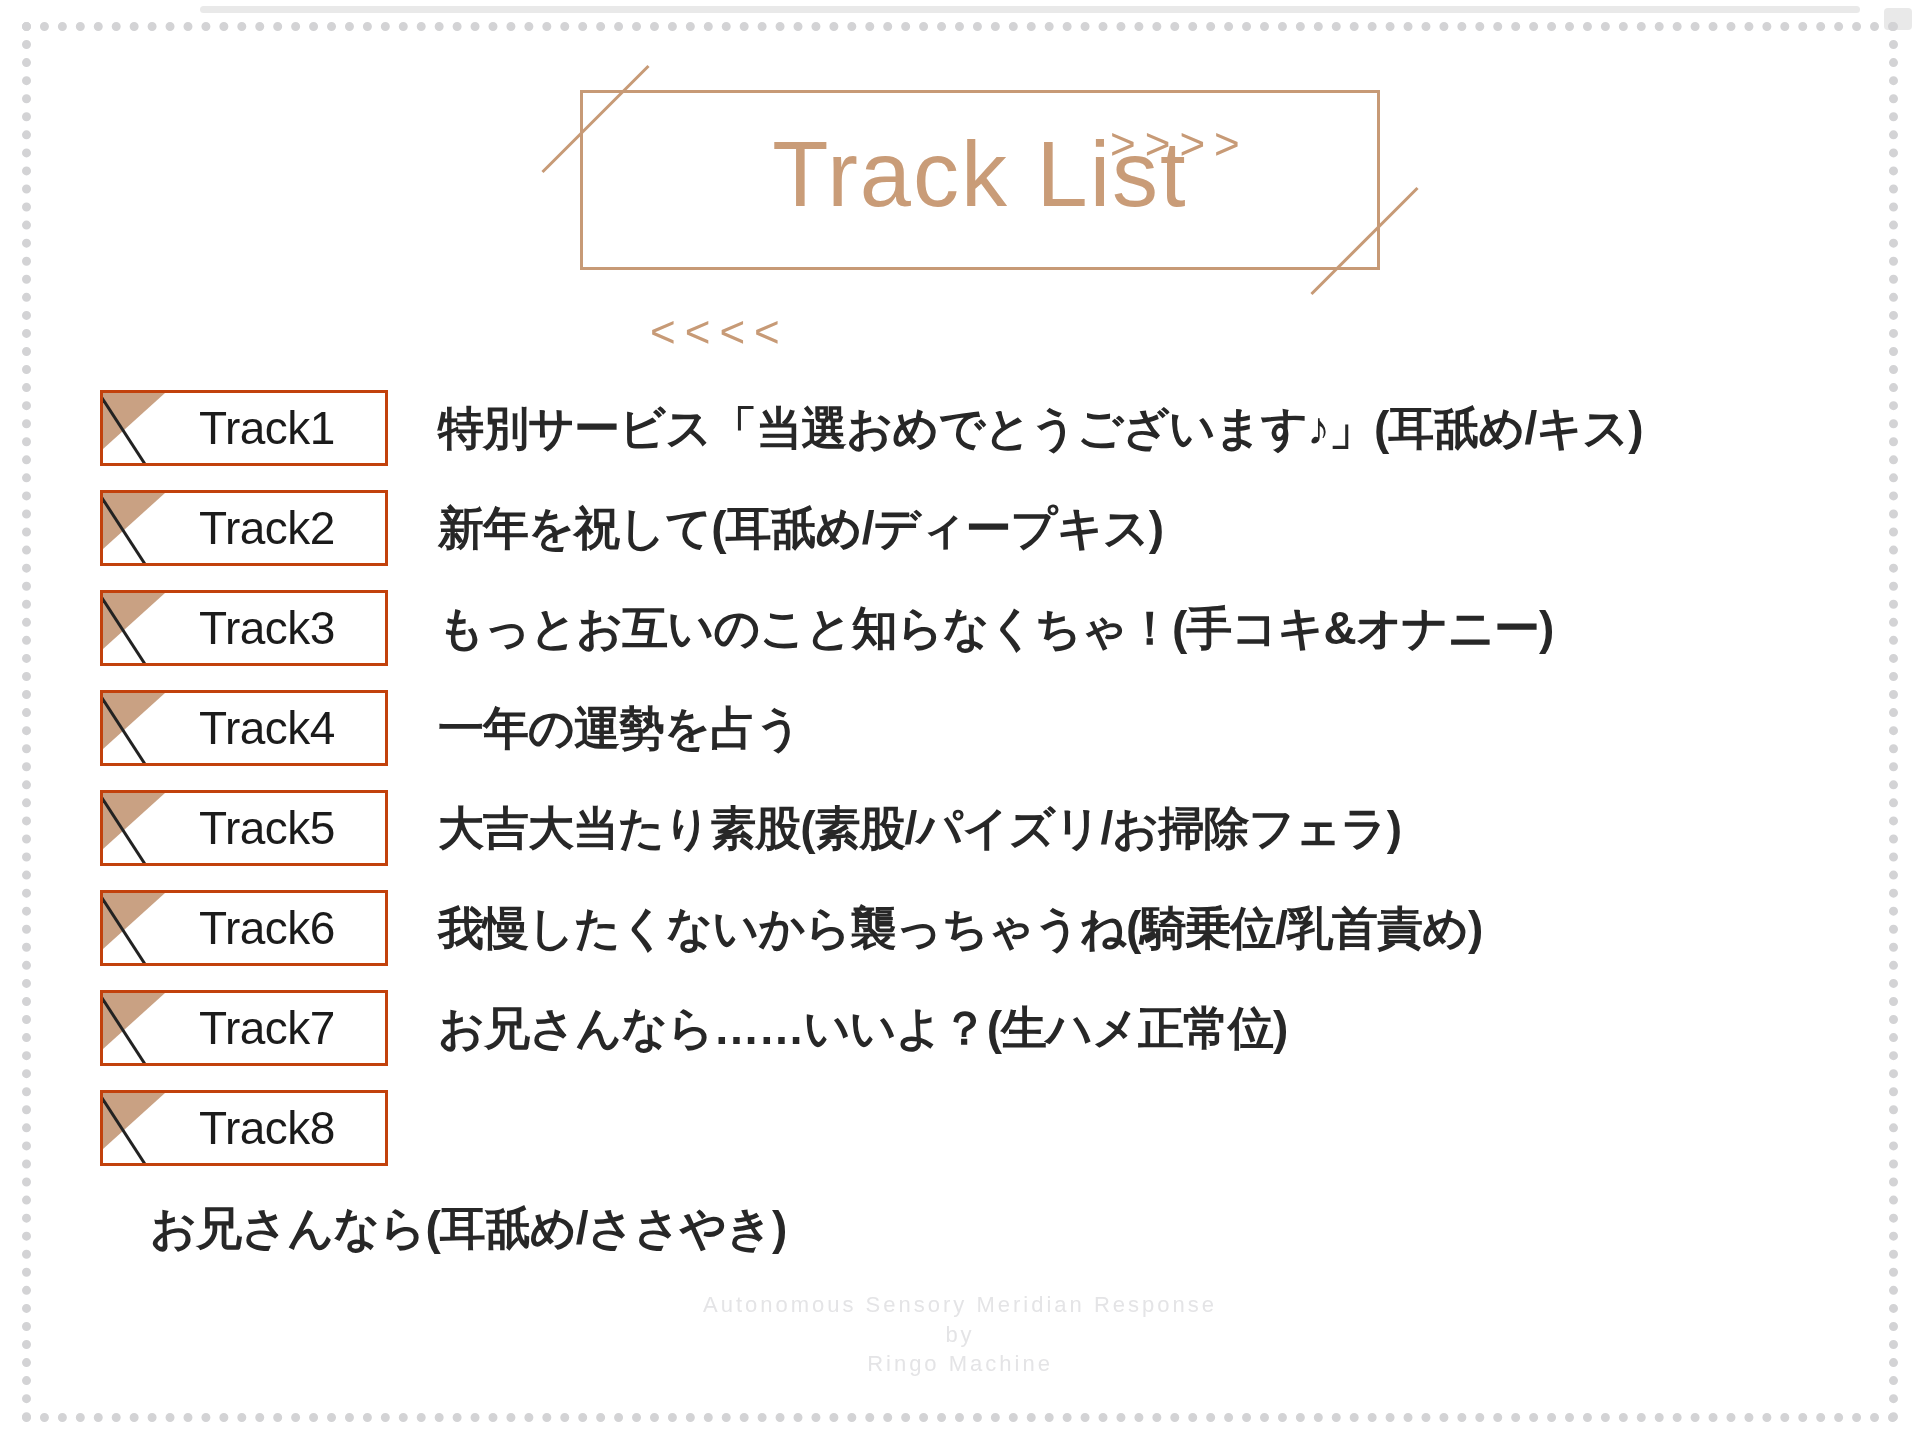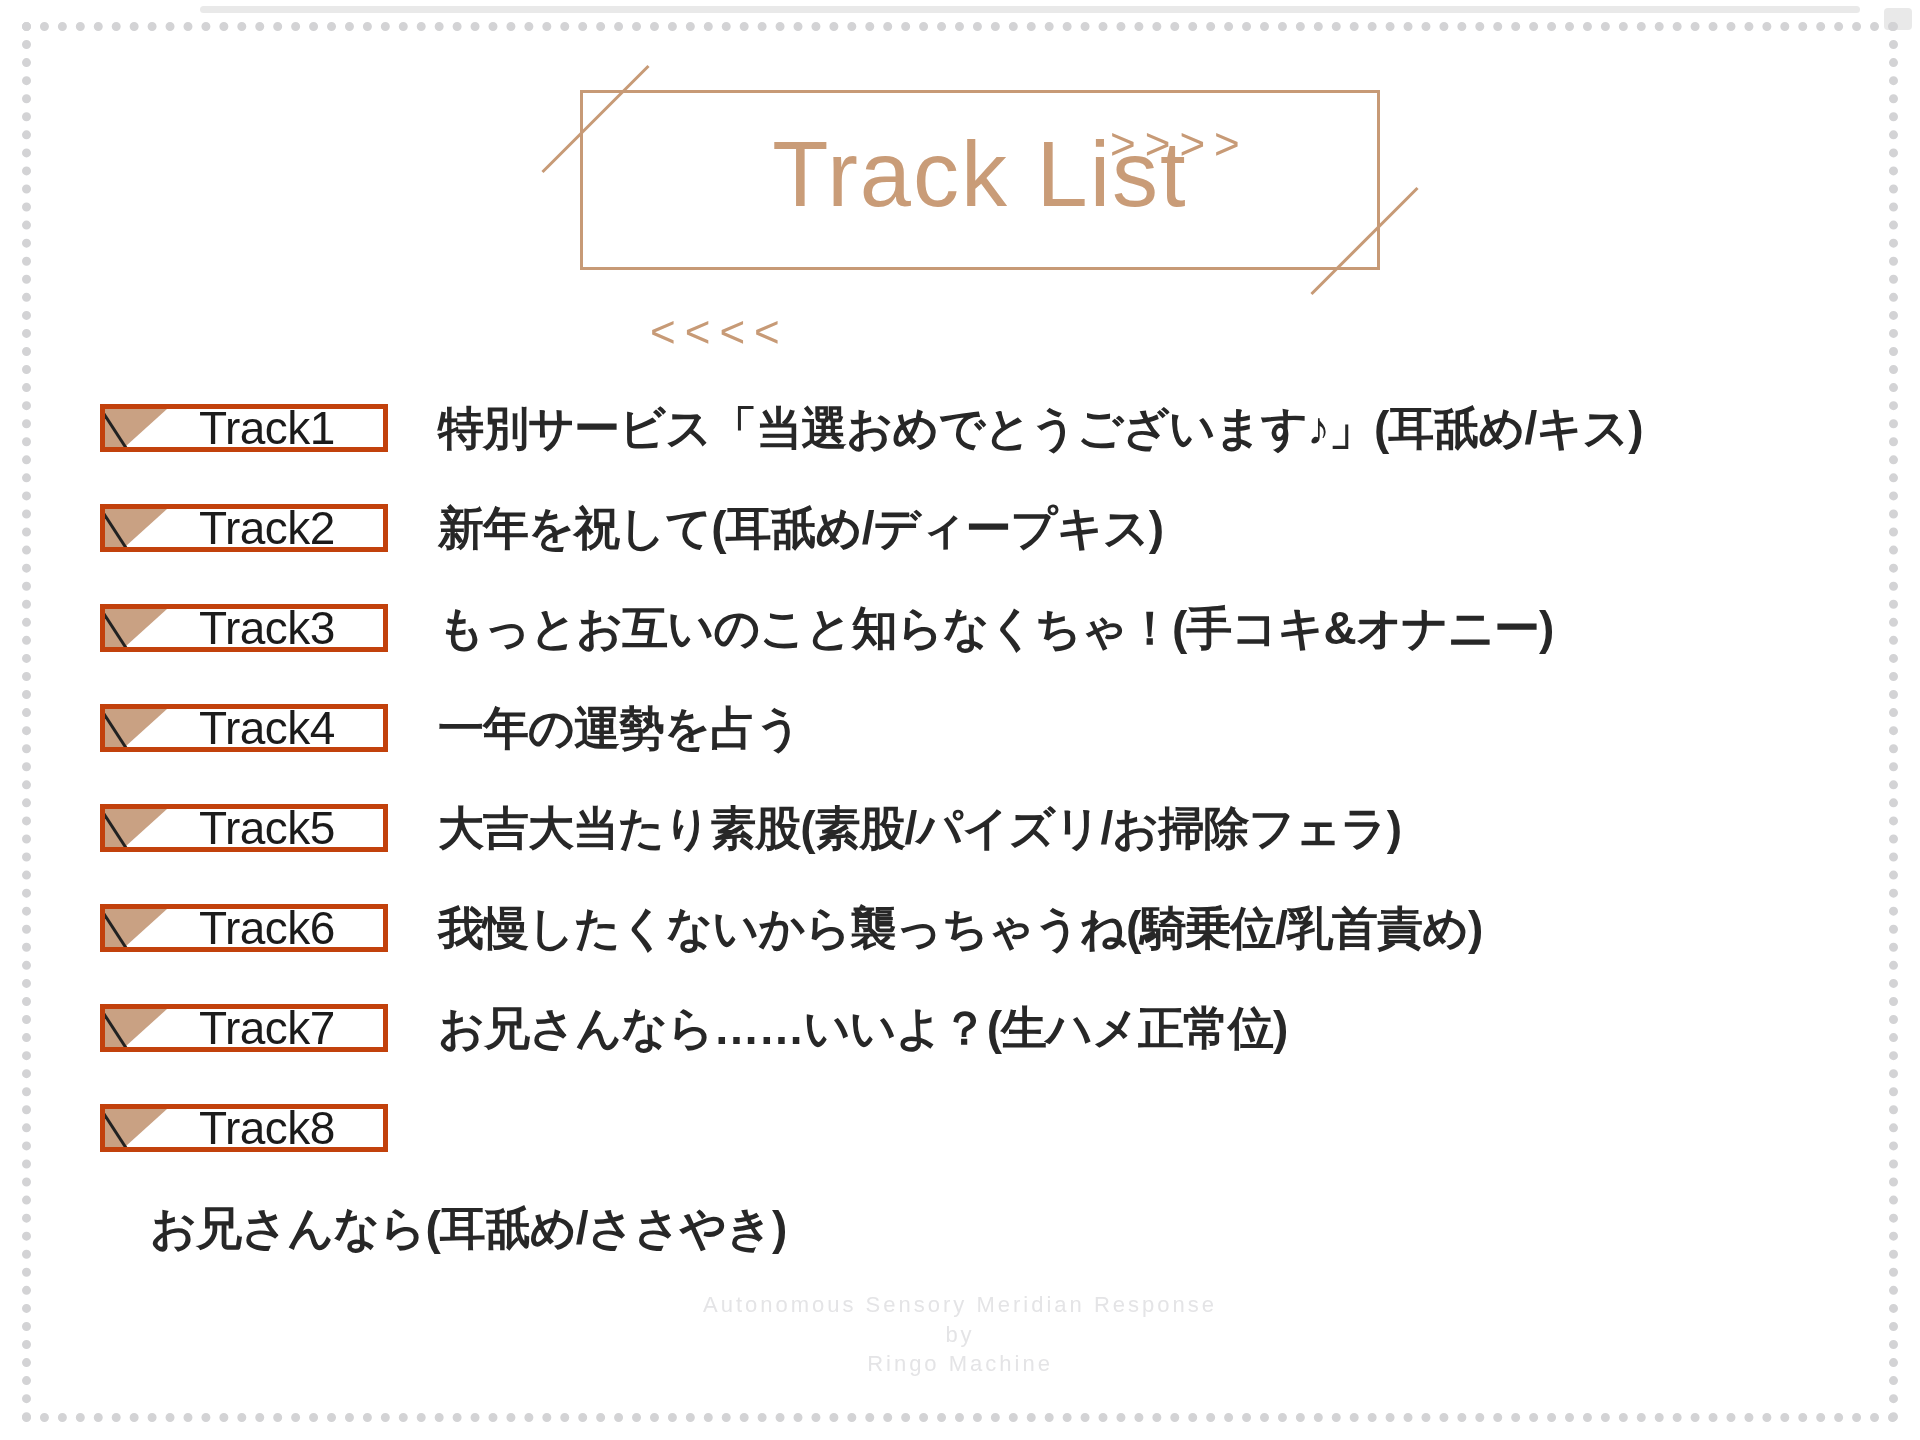--- a/index.html
+++ b/index.html
@@ -144,22 +144,22 @@
   }
   .track-row {
     display: flex;
     align-items: center;
     height: 100px;
   }
   .track-badge {
     position: relative;
     width: 288px;
     min-width: 288px;
-    height: 48px;
-    border: 5px solid #c2410c;
+    height: 76px;
+    border: 3px solid #c2410c;
     background: #ffffff;
     display: flex;
     align-items: center;
     justify-content: center;
     overflow: hidden;
   }
   
   .track-badge::before {
     content: "";
     position: absolute;

